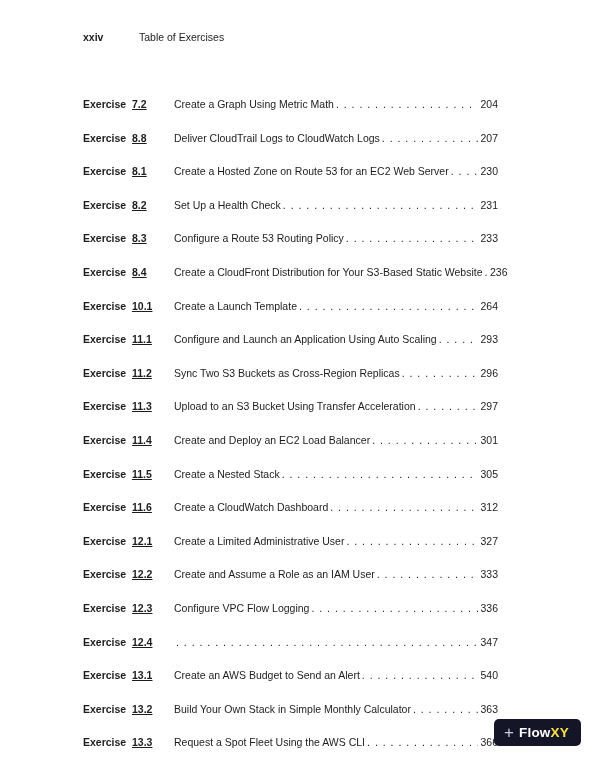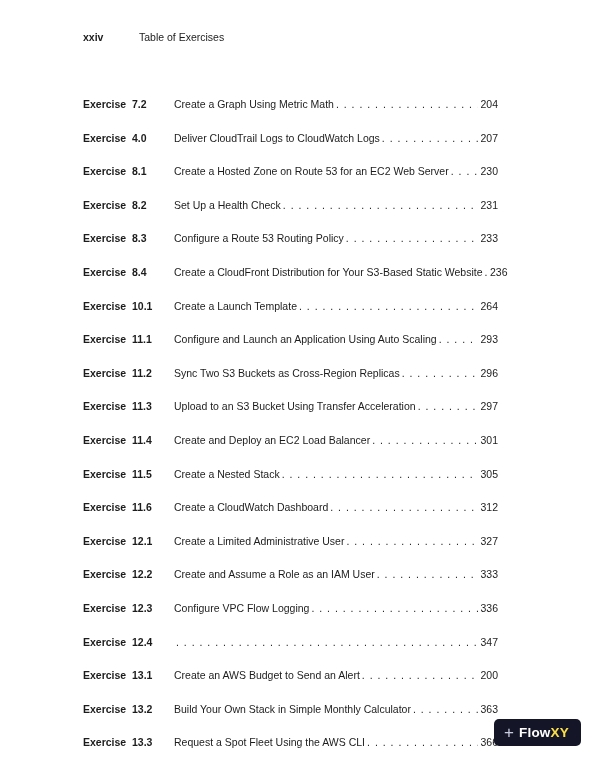--- a/index.html
+++ b/index.html
@@ -35,21 +35,21 @@
   }
   .row {
     display: flex;
     align-items: baseline;
     height: 17.6px;
     font-size: 10.5px;
     line-height: 17.6px;
     margin-top: 16px;
   }
   .col-label { flex: 0 0 49px; font-weight: 700; }
-  .col-num   { flex: 0 0 42px; font-weight: 700; }
+  .col-num   { flex: 0 0 42px; font-weight: 700; text-decoration: underline; }
   .col-title { flex: 0 0 auto; white-space: nowrap; }
   .dots {
     flex: 1 1 auto;
     overflow: hidden;
     white-space: nowrap;
     text-align: right;
     padding: 0 3px 0 2px;
     color: #1c1c1c;
   }
   .dots::before {
@@ -103,21 +103,21 @@
     <div class="row">
       <span class="col-label">Exercise</span>
       <span class="col-num">7.2</span>
       <span class="col-title">Create a Graph Using Metric Math</span>
       <span class="dots"></span>
       <span class="col-page">204</span>
     </div>
 
     <div class="row">
       <span class="col-label">Exercise</span>
-      <span class="col-num">4.0</span>
+      <span class="col-num">8.8</span>
       <span class="col-title">Deliver CloudTrail Logs to CloudWatch Logs</span>
       <span class="dots"></span>
       <span class="col-page">207</span>
     </div>
 
     <div class="row">
       <span class="col-label">Exercise</span>
       <span class="col-num">8.1</span>
       <span class="col-title">Create a Hosted Zone on Route 53 for an EC2 Web Server</span>
       <span class="dots"></span>
@@ -233,21 +233,21 @@
       <span class="col-num">12.4</span>
       <span class="dots"></span>
       <span class="col-page">347</span>
     </div>
 
     <div class="row">
       <span class="col-label">Exercise</span>
       <span class="col-num">13.1</span>
       <span class="col-title">Create an AWS Budget to Send an Alert</span>
       <span class="dots"></span>
-      <span class="col-page">200</span>
+      <span class="col-page">540</span>
     </div>
 
     <div class="row">
       <span class="col-label">Exercise</span>
       <span class="col-num">13.2</span>
       <span class="col-title">Build Your Own Stack in Simple Monthly Calculator</span>
       <span class="dots"></span>
       <span class="col-page">363</span>
     </div>
 

